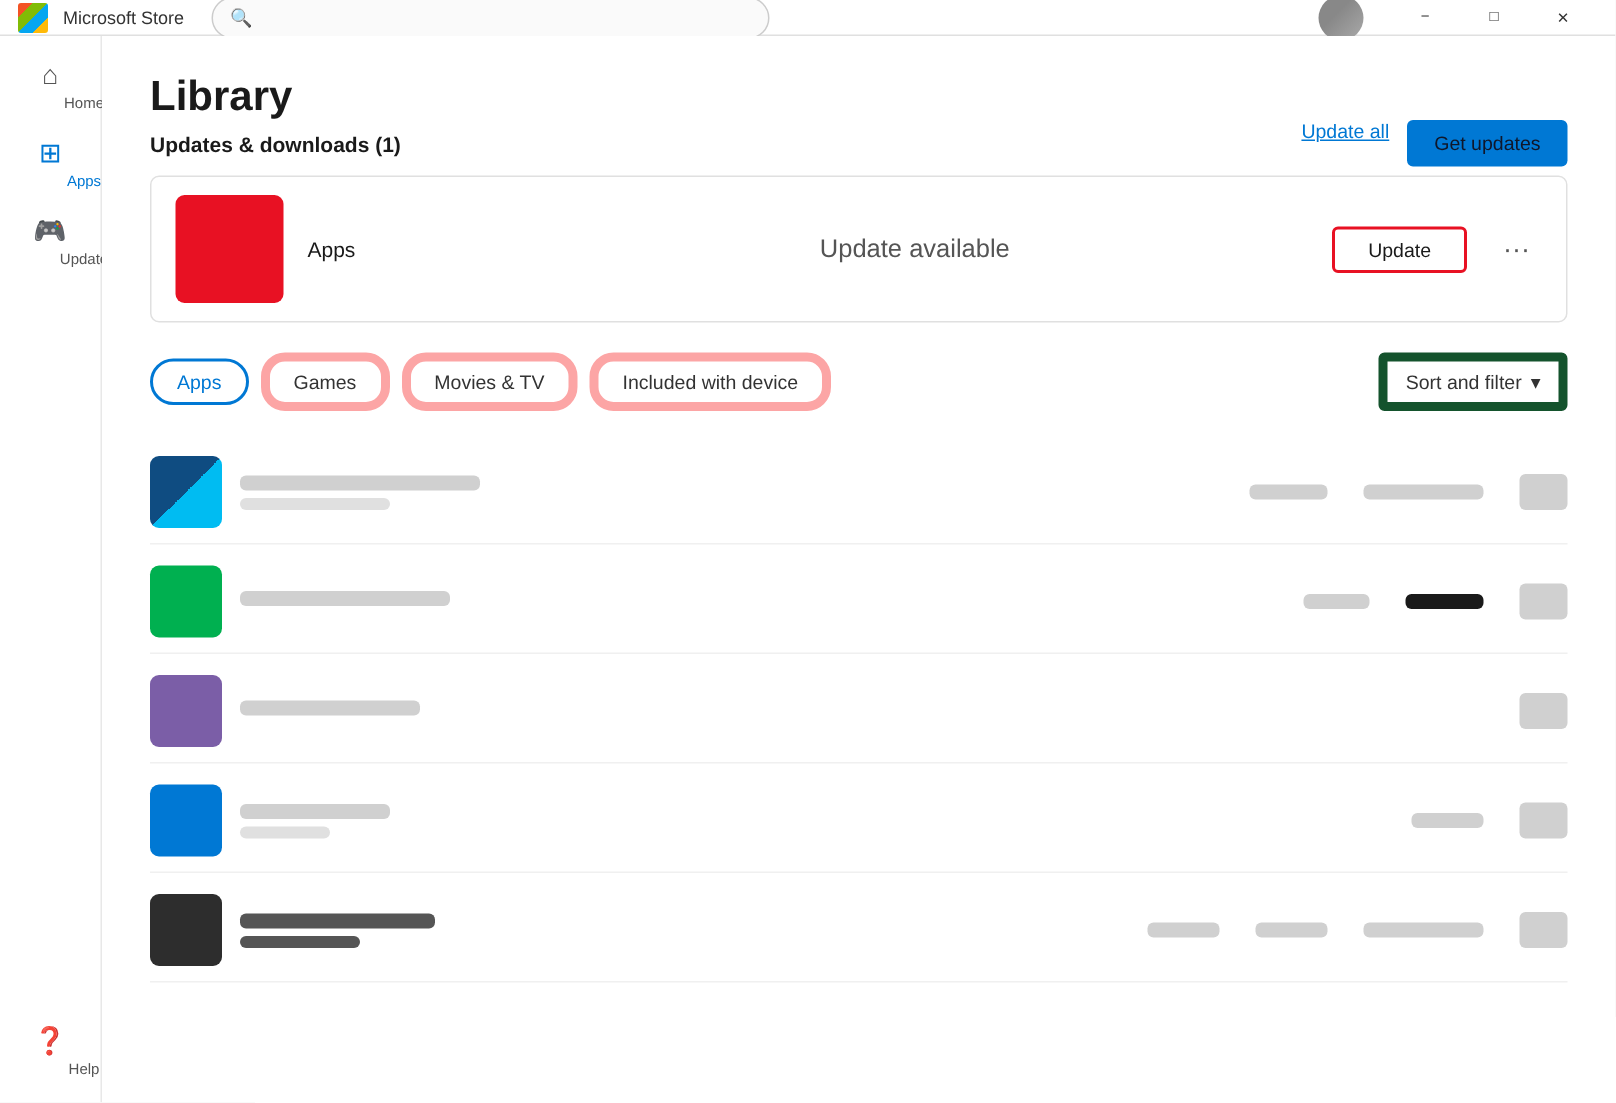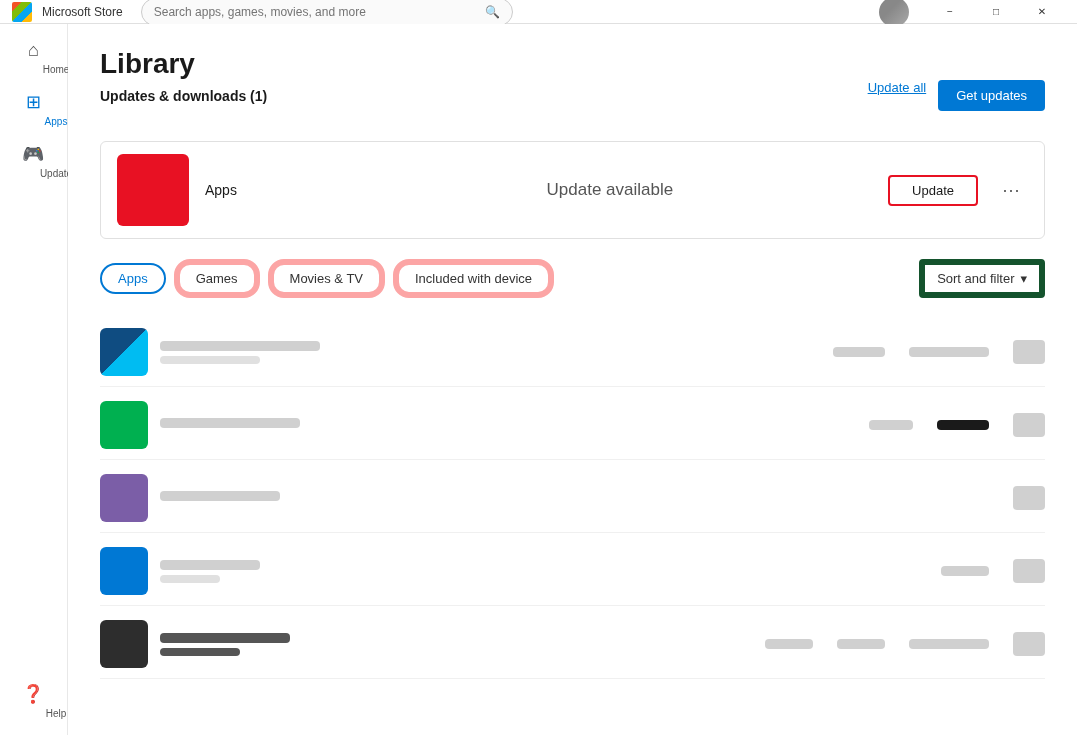--- a/index.html
+++ b/index.html
@@ -101,38 +101,38 @@
       font-size: 28px;
       font-weight: 600;
       color: #1a1a1a;
     }
 
     
     .updates-header {
       display: flex;
       align-items: center;
       justify-content: space-between;
-      margin-bottom: 30px;
+      margin-bottom: 6px;
     }
     .updates-title {
       font-size: 14px;
       font-weight: 600;
       color: #1a1a1a;
     }
     .updates-actions { display: flex; align-items: flex-start; gap: 12px; }
     .update-all-link {
       font-size: 13px;
       color: #0078d4;
       text-decoration: underline;
       cursor: pointer;
       background: none; border: none;
     }
     .get-updates-btn {
       background: #0078d4;
-      color: #ffffff;
+      color: #0f172a;
       border: none;
       border-radius: 4px;
       padding: 8px 18px;
       font-size: 13px;
       font-weight: 500;
       cursor: pointer;
     }
 
     
     .update-item {
@@ -244,21 +244,20 @@
 
     .row-right { display: flex; align-items: center; gap: 24px; margin-left: auto; }
   </style>
 </head>
 <body>
 
 <div class="title-bar">
   <div class="title-bar-logo"></div>
   <span class="title-bar-app-name">Microsoft Store</span>
   <div class="title-bar-search">
-    <input type="text" placeholder="Search apps, games, movies, and more" style="">
     <span class="search-icon">🔍</span>
   </div>
   <div class="title-bar-spacer"></div>
   <div class="title-bar-avatar"></div>
   <div class="title-bar-controls">
     <button class="win-btn">−</button>
     <button class="win-btn">□</button>
     <button class="win-btn close">✕</button>
   </div>
 </div>

